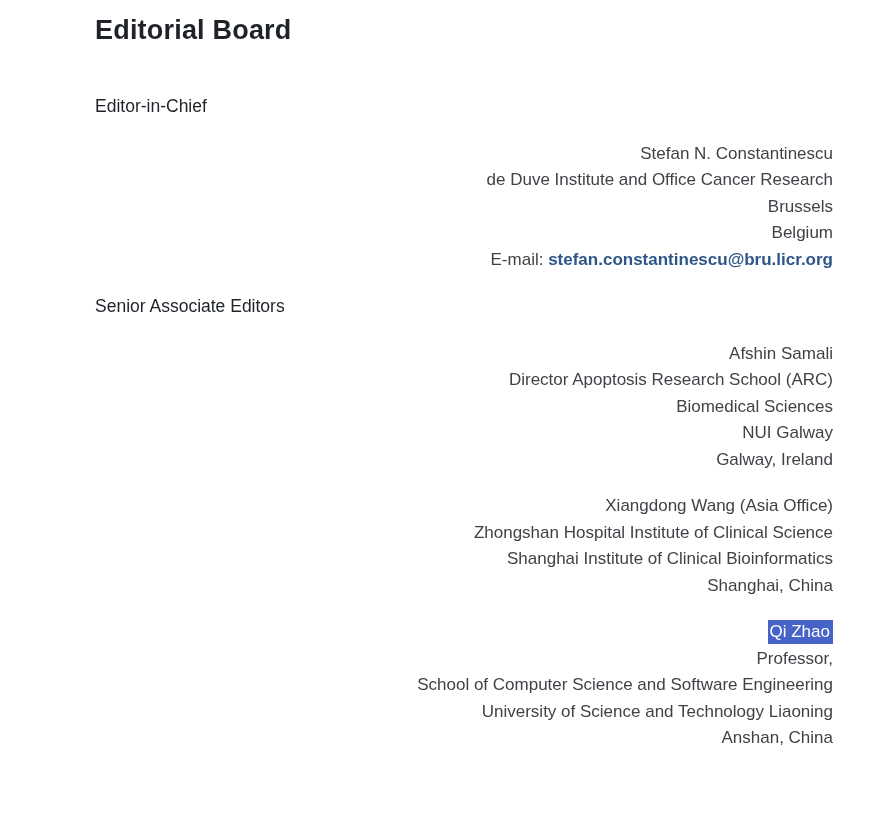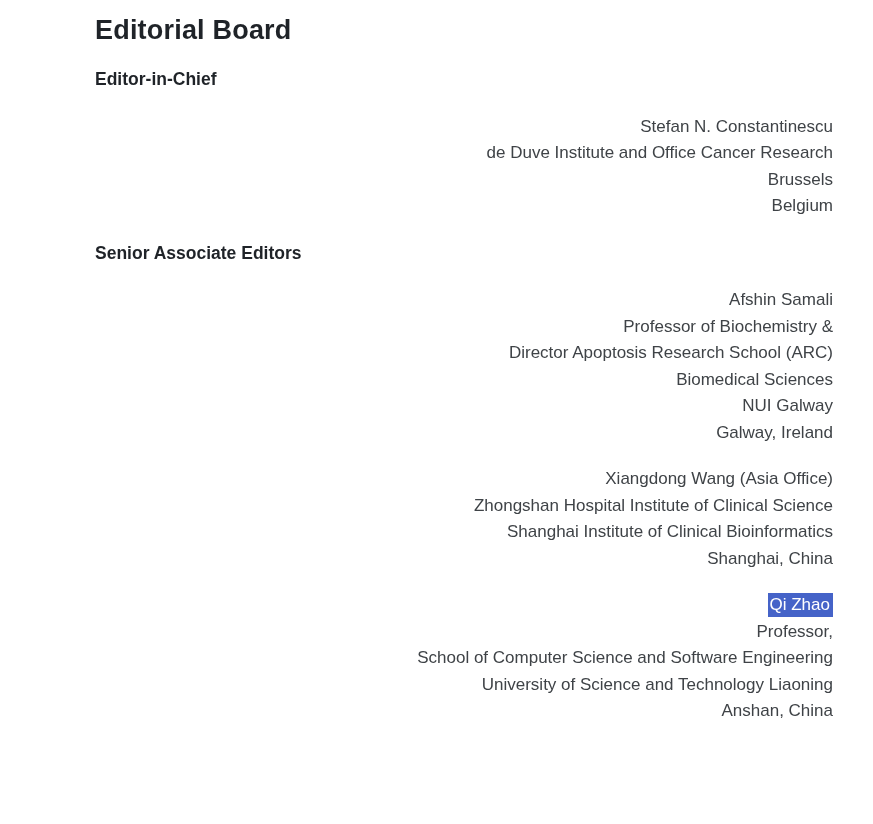--- a/index.html
+++ b/index.html
@@ -11,27 +11,27 @@
     overflow: hidden;
     font-family: "Liberation Sans", "DejaVu Sans", sans-serif;
     padding: 12px 40px 0 95px;
     color: #3f4347;
   }
   .page-title {
     font-size: 27px;
     line-height: 36px;
     font-weight: 700;
     color: #1f2328;
-    margin: 0 0 18px 0;
+    margin: 0 0 45px 0;
     letter-spacing: 0.2px;
   }
   .section-heading {
     font-size: 17.5px;
     line-height: 26.5px;
-    font-weight: 700;
+    font-weight: 400;
     color: #1f2328;
     margin: 0 0 21px 0;
   }
   .member {
     font-size: 17px;
     line-height: 26.5px;
     margin: 0 0 20px 0;
     color: #3f4347;
     text-align: right;
   }
@@ -57,27 +57,29 @@
 
   <h1 class="page-title">Editorial Board</h1>
 
   <h2 class="section-heading">Editor-in-Chief</h2>
 
   <div class="member">
     <div class="member-line">Stefan N. Constantinescu</div>
     <div class="member-line">de Duve Institute and Office Cancer Research</div>
     <div class="member-line">Brussels</div>
     <div class="member-line">Belgium</div>
+    <div class="email-line">
+      <span>E-mail: </span><a class="email-link">stefan.constantinescu@bru.licr.org</a>
+    </div>
   </div>
 
   <h2 class="section-heading">Senior Associate Editors</h2>
 
   <div class="member">
     <div class="member-line">Afshin Samali</div>
-    <div class="member-line">Professor of Biochemistry &amp;</div>
     <div class="member-line">Director Apoptosis Research School (ARC)</div>
     <div class="member-line">Biomedical Sciences</div>
     <div class="member-line">NUI Galway</div>
     <div class="member-line">Galway, Ireland</div>
   </div>
 
   <div class="member">
     <div class="member-line">Xiangdong Wang (Asia Office)</div>
     <div class="member-line">Zhongshan Hospital Institute of Clinical Science</div>
     <div class="member-line">Shanghai Institute of Clinical Bioinformatics</div>

